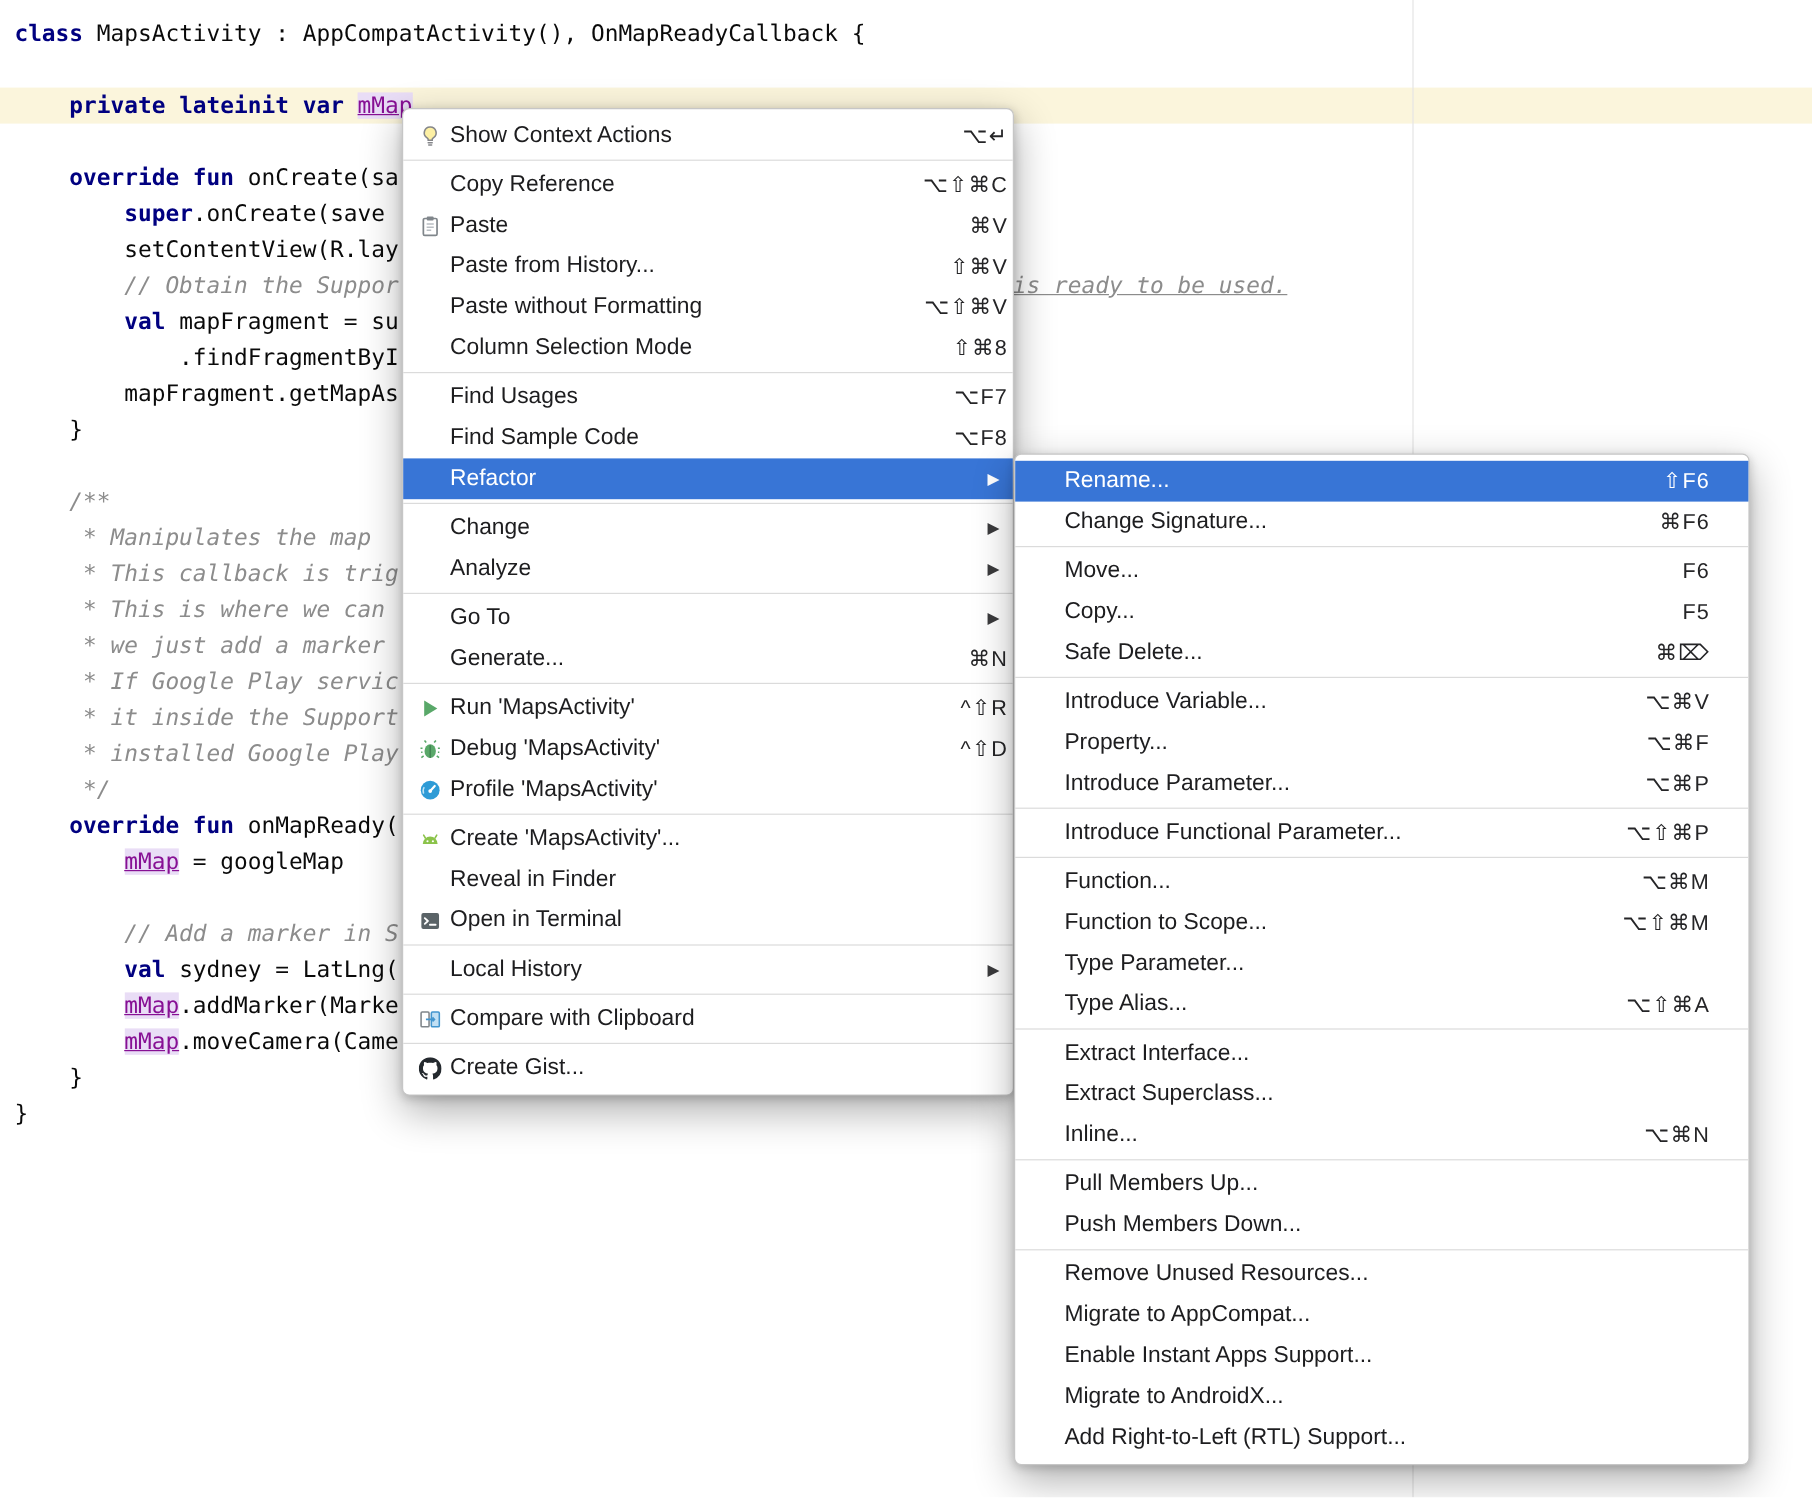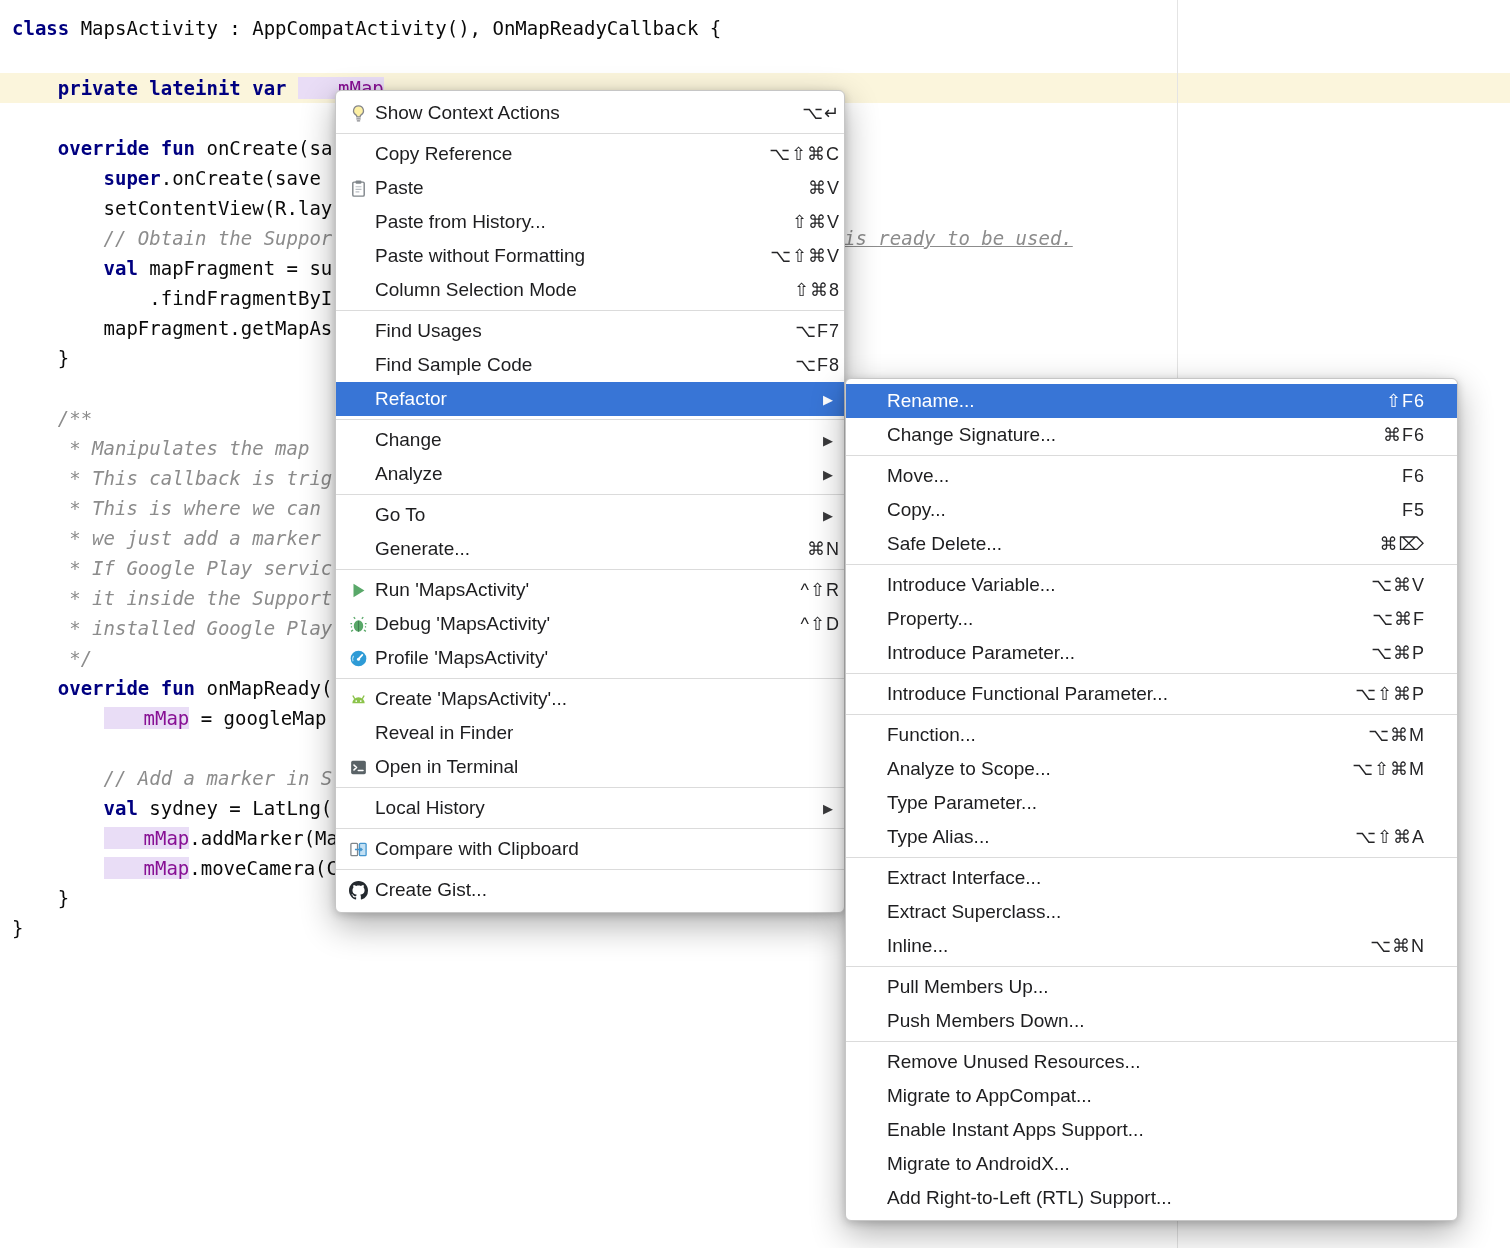--- a/index.html
+++ b/index.html
@@ -11,21 +11,21 @@
          font-family:"Liberation Sans",sans-serif;}
   
   .editor{position:absolute;inset:0;background:#ffffff;}
   .caret-line{position:absolute;left:0;right:0;top:73px;height:30px;background:var(--caret);}
   .margin-guide{position:absolute;left:1177px;top:0;bottom:0;width:1px;background:#E4E4E4;}
   .code{font-family:"DejaVu Sans Mono",monospace;font-size:19px;line-height:30px;color:#0a0a0a;}
   #code{position:absolute;left:12px;top:13px;}
   .line{height:30px;white-space:pre;}
   .kw{color:var(--kw);font-weight:bold;}
   .cm{color:var(--cm);font-style:italic;}
-  .fld{color:var(--fld);background:var(--fldbg);padding-left:40px;}
+  .fld{color:var(--fld);background:var(--fldbg);text-decoration:underline;}
   .comment-tail{position:absolute;left:844px;top:223px;line-height:30px;color:var(--cm);font-style:italic;white-space:pre;text-decoration:underline;}
   
   .menu{position:absolute;background:#ffffff;border:1px solid #C6C6C6;border-radius:6px;
         box-shadow:0 12px 34px rgba(0,0,0,.32),0 2px 8px rgba(0,0,0,.18);
         padding:5px 0;box-sizing:border-box;z-index:5;}
   .menu1{left:335px;top:90px;width:510px;}
   .menu2{left:845px;top:378px;width:613px;z-index:6;}
   .mi{display:flex;align-items:center;height:34px;font-size:19px;color:#1d1d1f;position:relative;cursor:default;}
   .menu1 .mi{padding:0 4px 0 10px;}
   .menu2 .mi{padding:0 32px 0 41px;}
@@ -298,21 +298,21 @@
       <div class="mi">
         <span class="lbl">Introduce Functional Parameter...</span>
         <span class="sc">⌥⇧⌘P</span>
       </div>
       <div class="sep"></div>
       <div class="mi">
         <span class="lbl">Function...</span>
         <span class="sc">⌥⌘M</span>
       </div>
       <div class="mi">
-        <span class="lbl">Analyze to Scope...</span>
+        <span class="lbl">Function to Scope...</span>
         <span class="sc">⌥⇧⌘M</span>
       </div>
       <div class="mi">
         <span class="lbl">Type Parameter...</span>
         <span class="sc"></span>
       </div>
       <div class="mi">
         <span class="lbl">Type Alias...</span>
         <span class="sc">⌥⇧⌘A</span>
       </div>

